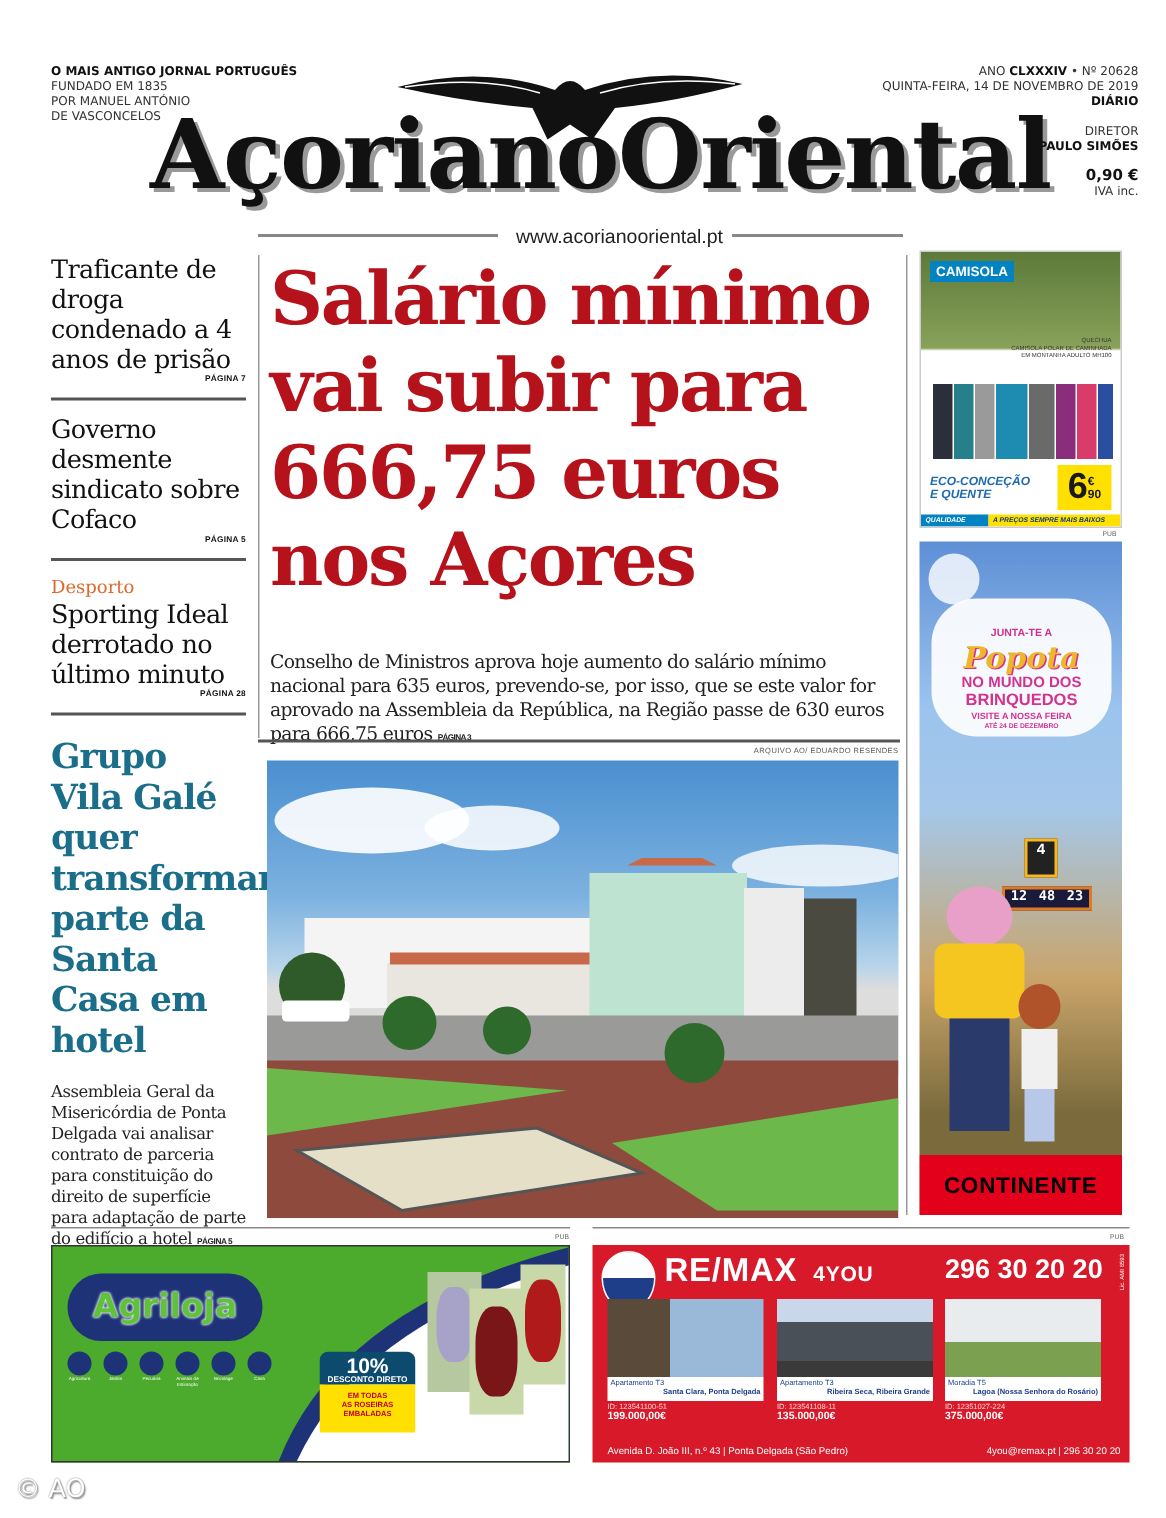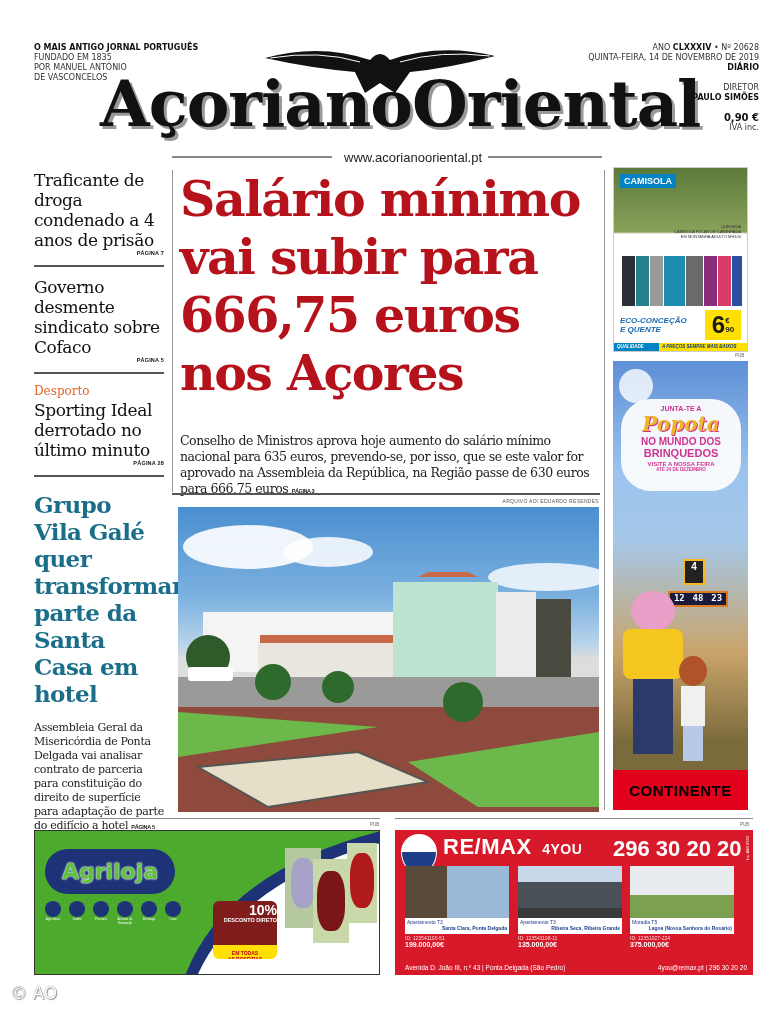--- a/index.html
+++ b/index.html
@@ -184,21 +184,21 @@
   </div>
   <div style="position:absolute;left:0;bottom:0;width:100%;height:8px;display:flex;font-size:4.5px;font-weight:bold;font-style:italic;">
     <span style="background:#0082c3;color:#fff;padding:1px 3px;width:45px;">QUALIDADE</span>
     <span style="background:#ffe000;color:#0a3a80;padding:1px 3px;flex:1;">A PREÇOS SEMPRE MAIS BAIXOS</span>
   </div>
 </div>
 <div class="abs pub" style="left:735px;top:353px;">PUB</div>
 
 <div class="abs ad-cont">
   <div style="position:absolute;left:6px;top:8px;width:34px;height:34px;border-radius:50%;background:#fff;opacity:0.8;"></div>
-  <div style="position:absolute;left:8px;top:38px;width:120px;height:92px;background:#fff;border-radius:30px;opacity:0.92;text-align:center;padding-top:6px;">
+  <div style="position:absolute;left:8px;top:38px;width:120px;height:92px;background:#fff;border-radius:30px;opacity:0.92;text-align:center;padding-top:20px;">
     <div style="font-size:7px;font-weight:bold;color:#d8278a;">JUNTA-TE A</div>
     <div style="font-size:20px;font-weight:bold;font-style:italic;color:#f7b71d;text-shadow:1px 1px 0 #d8278a;font-family:'DejaVu Serif',serif;">Popota</div>
     <div style="font-size:10px;font-weight:bold;color:#d8278a;line-height:11px;">NO MUNDO DOS</div>
     <div style="font-size:11px;font-weight:bold;color:#d8278a;line-height:12px;">BRINQUEDOS</div>
     <div style="font-size:6px;font-weight:bold;color:#d8278a;margin-top:2px;">VISITE A NOSSA FEIRA</div>
     <div style="font-size:4.5px;font-weight:bold;color:#d8278a;">ATÉ 24 DE DEZEMBRO</div>
   </div>
   <div style="position:absolute;left:70px;top:198px;width:22px;height:26px;background:#222;border:2px solid #f7b71d;color:#fff;font-size:10px;font-weight:bold;text-align:center;">4</div>
   <div style="position:absolute;left:55px;top:230px;width:60px;height:16px;background:#1a1a3a;border:2px solid #e07a20;display:flex;justify-content:space-around;color:#fff;font-size:9px;font-weight:bold;font-family:'DejaVu Sans Mono',monospace;">
     <span>12</span>
@@ -248,21 +248,21 @@
     <div style="width:20px;text-align:center;">
         <div style="width:16px;height:16px;border-radius:50%;background:#1e3278;margin:0 auto;"></div>
         <div style="font-size:3px;color:#fff;">Casa</div>
       </div>
   </div>
   <svg style="position:absolute;left:150px;top:0;" width="196" height="145" viewBox="0 0 196 145">
     <path d="M0 145 Q40 40 196 0 L196 145Z" fill="#1e3278"></path>
     <path d="M12 145 Q55 50 196 12 L196 145Z" fill="#fff"></path>
   </svg>
   <div style="position:absolute;left:178px;top:70px;width:64px;height:58px;border-radius:6px;overflow:hidden;text-align:center;">
-    <div style="background:#7f1d1d;color:#fff;font-weight:bold;padding-top:2px;height:44px;text-align:right;">
+    <div style="background:#0c4a6e;color:#fff;font-weight:bold;padding-top:2px;height:22px;">
       <div style="font-size:14px;line-height:14px;">10%</div>
       <div style="font-size:5.5px;">DESCONTO DIRETO</div>
     </div>
     <div style="background:#ffe000;color:#c2001a;font-weight:bold;font-size:5px;line-height:6px;height:32px;padding-top:5px;">
       <div>EM TODAS</div>
       <div>AS ROSEIRAS</div>
       <div>EMBALADAS</div>
     </div>
   </div>
   <div style="position:absolute;left:250px;top:12px;width:90px;height:100px;">
@@ -276,21 +276,21 @@
 </div>
 
 <div class="abs bottom-rule" style="left:395px;top:818px;width:358px;"></div>
 <div class="abs pub" style="left:740px;top:822px;">PUB</div>
 <div class="abs ad-remax">
   <div style="position:absolute;left:6px;top:4px;width:36px;height:40px;border-radius:50% 50% 50% 50% / 45% 45% 55% 55%;background:linear-gradient(180deg,#fff 0 45%,#1e3e8a 45%);border:1px solid #fff;"></div>
   <div style="position:absolute;left:48px;top:4px;color:#fff;font-weight:bold;font-size:22px;letter-spacing:0.5px;">
     <span>RE/MAX</span>
     <span style="font-size:14px;margin-left:4px;">4YOU</span>
   </div>
-  <div style="position:absolute;left:218px;top:6px;color:#fff;font-weight:bold;font-size:22px;">296 30 20 20</div>
+  <div style="position:absolute;left:235px;top:6px;color:#fff;font-weight:bold;font-size:18px;">296 30 20 20</div>
   <div style="position:absolute;right:3px;top:6px;color:#fff;font-size:4px;writing-mode:vertical-rl;transform:rotate(180deg);">Lic. AMI 6593</div>
 
   <div style="position:absolute;left:10px;top:36px;width:104px;">
     <div style="height:52px;background:linear-gradient(90deg,#5a4a3a 0 40%,#9ab8d8 40%);"></div>
     <div style="background:#fff;height:16px;padding:1px 2px;font-size:5px;line-height:6px;">
       <div style="color:#1e3e8a;">Apartamento T3</div>
       <div style="color:#1e3e8a;font-weight:bold;text-align:right;">Santa Clara, Ponta Delgada</div>
     </div>
     <div style="color:#ffd8d8;font-size:5px;margin-top:1px;">ID: 123541100-51</div>
     <div style="color:#fff;font-size:7px;font-weight:bold;">199.000,00€</div>

